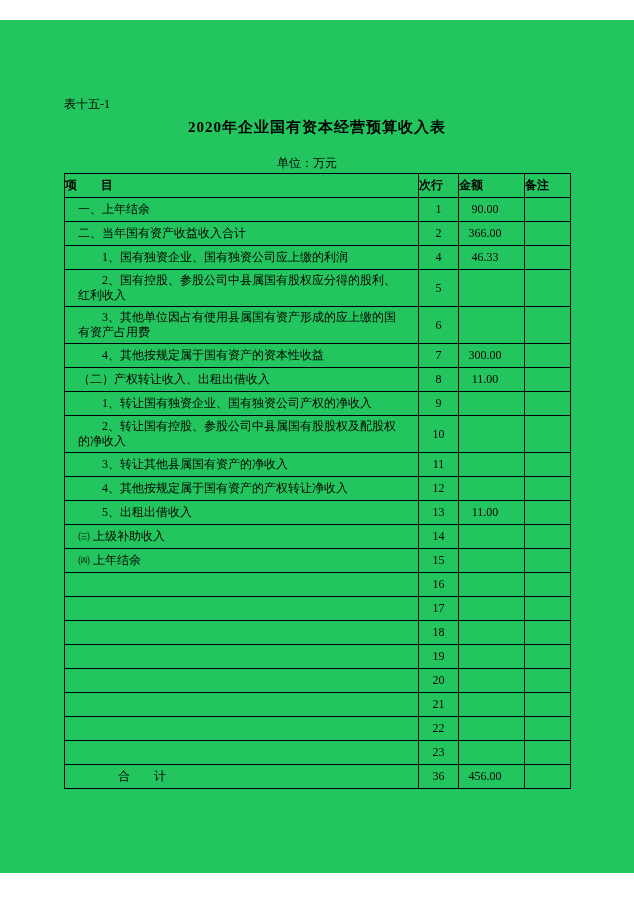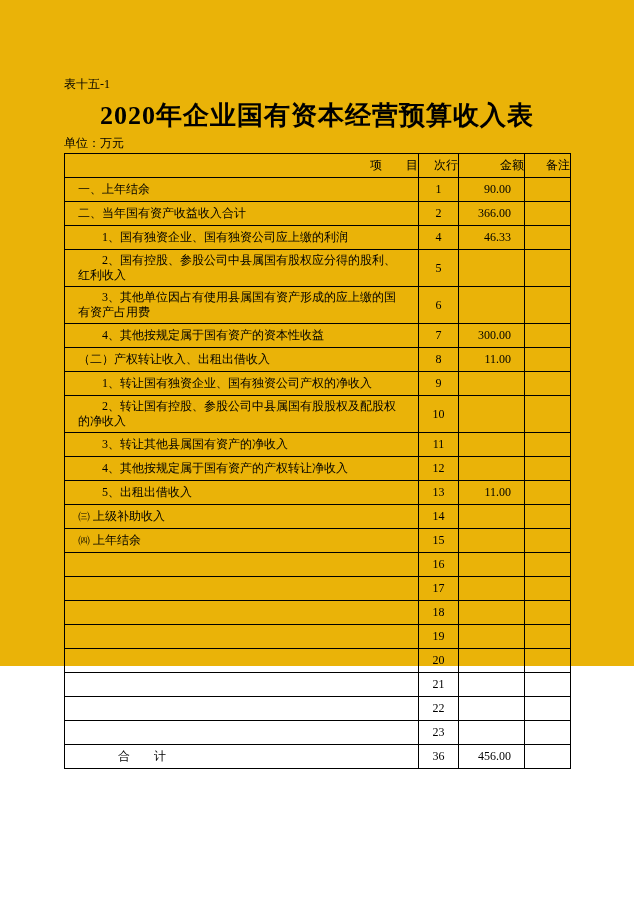--- a/index.html
+++ b/index.html
@@ -8,77 +8,78 @@
     width: 634px;
     height: 897px;
     font-family: "Liberation Serif", "DejaVu Serif", serif;
     color: #000;
     position: relative;
     overflow: hidden;
   }
   .page {
     position: relative;
     width: 634px;
-    height: 666px;
-    background: #eab308;
+    height: 853px;
+    background: #22c55e;
+    margin-top: 20px;
   }
   .table-label {
     position: absolute;
     left: 64px;
     top: 76px;
     font-size: 12px;
   }
   .title {
     position: absolute;
     left: 0;
     top: 98px;
     width: 100%;
     text-align: center;
-    font-size: 26px;
+    font-size: 15px;
     font-weight: bold;
     letter-spacing: 1px;
   }
   .unit-note {
     position: absolute;
-    left: 64px;
+    left: 76px;
     top: 135px;
     width: 462px;
-    text-align: left;
+    text-align: center;
     font-size: 12px;
   }
   table.budget {
     position: absolute;
     left: 64px;
     top: 153px;
     width: 506px;
     border-collapse: collapse;
     table-layout: fixed;
     font-size: 12px;
   }
   table.budget th, table.budget td {
     border: 1px solid #000;
     vertical-align: middle;
     overflow: hidden;
   }
   table.budget th {
-    font-weight: normal;
-    text-align: right;
+    font-weight: bold;
+    text-align: left;
     height: 23px;
   }
   table.budget tr { height: 24px; }
   td.c-item {
     padding: 3px 13px;
     line-height: 15px;
     word-break: break-all;
     text-align: left;
   }
   td.c-item.indent-1 { text-indent: 24px; }
   td.c-item.indent-2 { text-indent: 40px; font-family: Liberation Serif, serif; }
   td.c-no { text-align: center; }
-  td.c-amt { text-align: right; padding-right: 13px; }
+  td.c-amt { text-align: center; padding-right: 13px; }
   td.c-rmk { text-align: center; }
 </style>
 </head>
 <body>
 
 <div class="page">
   <div class="table-label">表十五-1</div>
   <div class="title">2020年企业国有资本经营预算收入表</div>
   <div class="unit-note">单位：万元</div>
 

